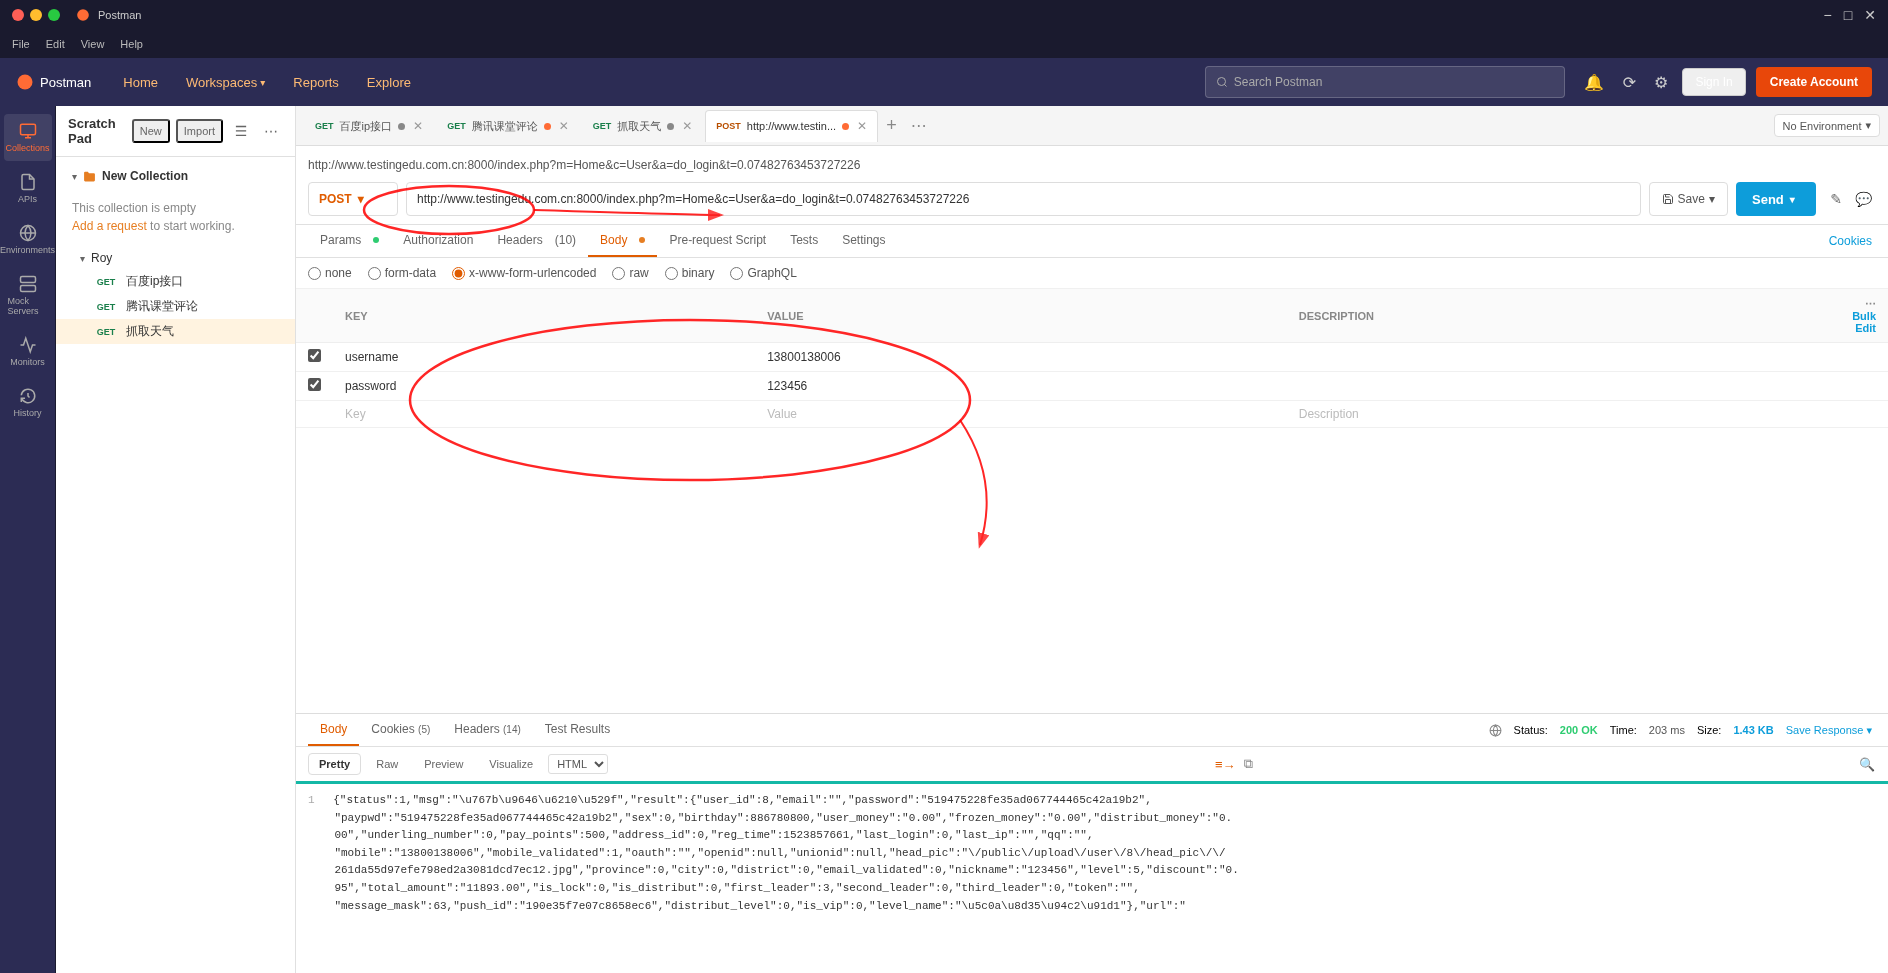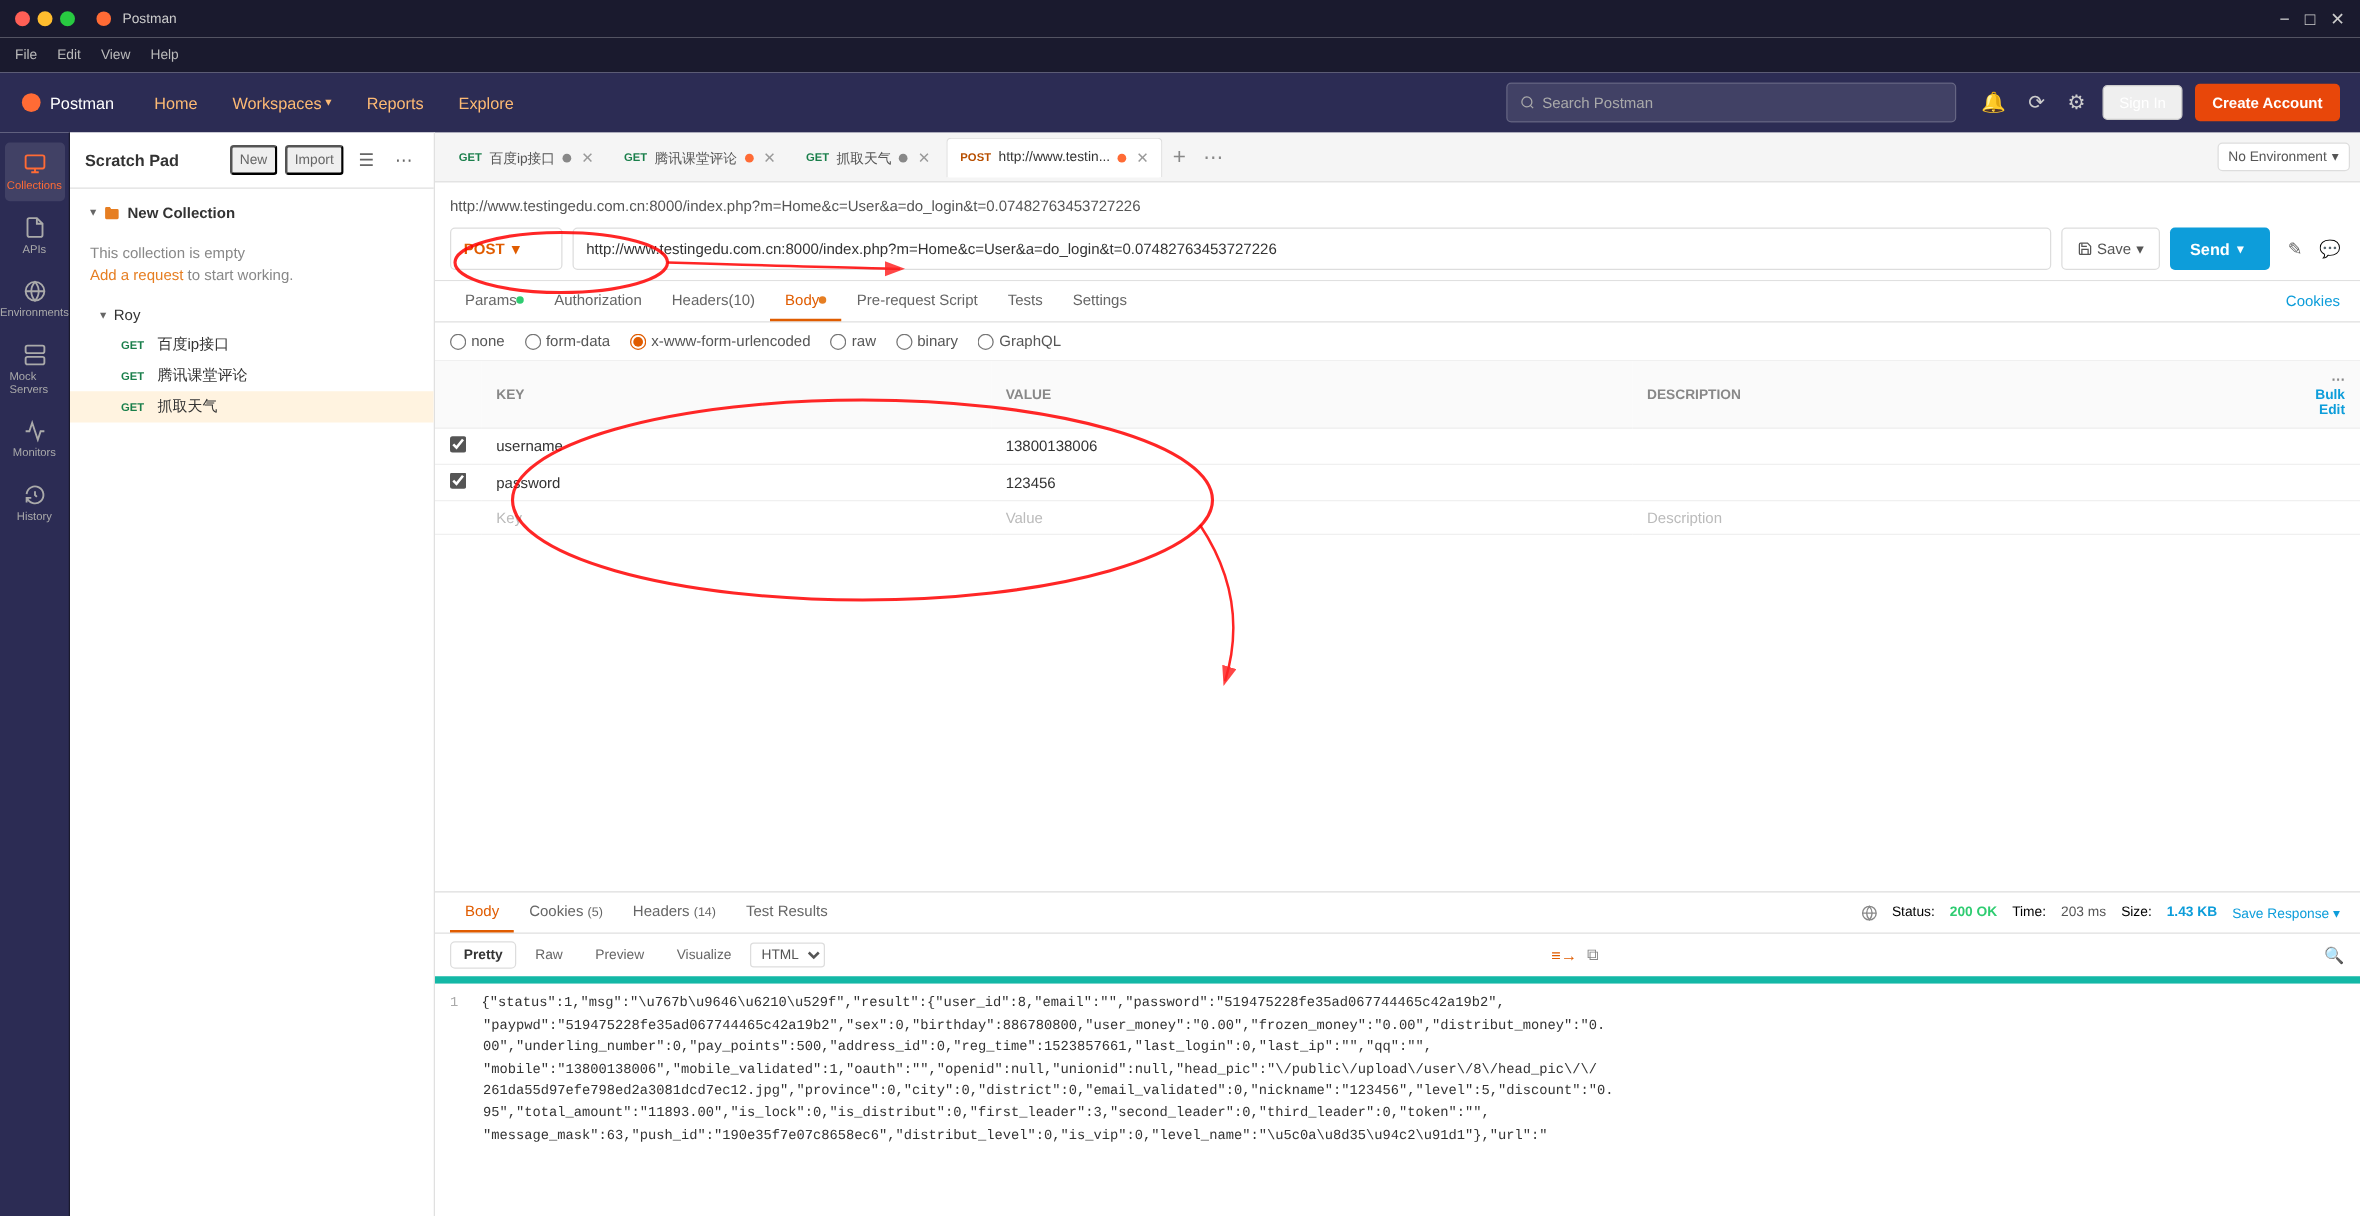--- a/index.html
+++ b/index.html
@@ -98,21 +98,21 @@
       color: #aaa;
       font-size: 9px;
       gap: 3px;
     }
     .sidebar-icon-item:hover, .sidebar-icon-item.active { color: #fff; background: rgba(255,255,255,0.1); }
     .sidebar-icon-item.active { color: #ff6b35; }
     .sidebar-icon-item svg { width: 18px; height: 18px; }
     
     
     .sidebar-panel {
-      width: 292px;
+      width: 240px;
       background: #fff;
       border-right: 1px solid #e0e0e0;
       display: flex;
       flex-direction: column;
     }
     .sidebar-header {
       padding: 10px 12px;
       display: flex;
       align-items: center;
       justify-content: space-between;
@@ -254,21 +254,21 @@
       background: #fff;
     }
     .req-tab {
       padding: 8px 12px;
       font-size: 12px;
       color: #666;
       cursor: pointer;
       border-bottom: 2px solid transparent;
       display: flex;
       align-items: center;
-      gap: 0;
+      gap: 12px;
     }
     .req-tab.active { color: #e05c00; border-bottom-color: #e05c00; }
     .req-tab .badge { font-size: 12px; color: #666; }
     .req-tab .tab-dot-green { width: 6px; height: 6px; border-radius: 50%; background: #2ecc71; }
     .req-tab .tab-dot-orange2 { width: 6px; height: 6px; border-radius: 50%; background: #e67e22; }
     .cookies-link { margin-left: auto; color: #0d9dda; font-size: 12px; cursor: pointer; align-self: center; padding-right: 4px; }
     
     
     .body-options {
       padding: 8px 12px;
@@ -320,21 +320,21 @@
     .resp-time { color: #555; }
     .resp-size { color: #0d9dda; font-weight: 600; }
     .save-response-btn { color: #0d9dda; font-size: 11px; cursor: pointer; }
     
     
     .resp-format-tabs {
       display: flex;
       padding: 6px 12px;
       gap: 4px;
       align-items: center;
-      border-bottom: 6px solid #14b8a6;
+      border-bottom: 3px solid #14b8a6;
       justify-content: space-between;
     }
     .fmt-tab {
       padding: 4px 10px;
       font-size: 11px;
       cursor: pointer;
       border-radius: 4px;
       color: #666;
       border: 1px solid transparent;
     }

